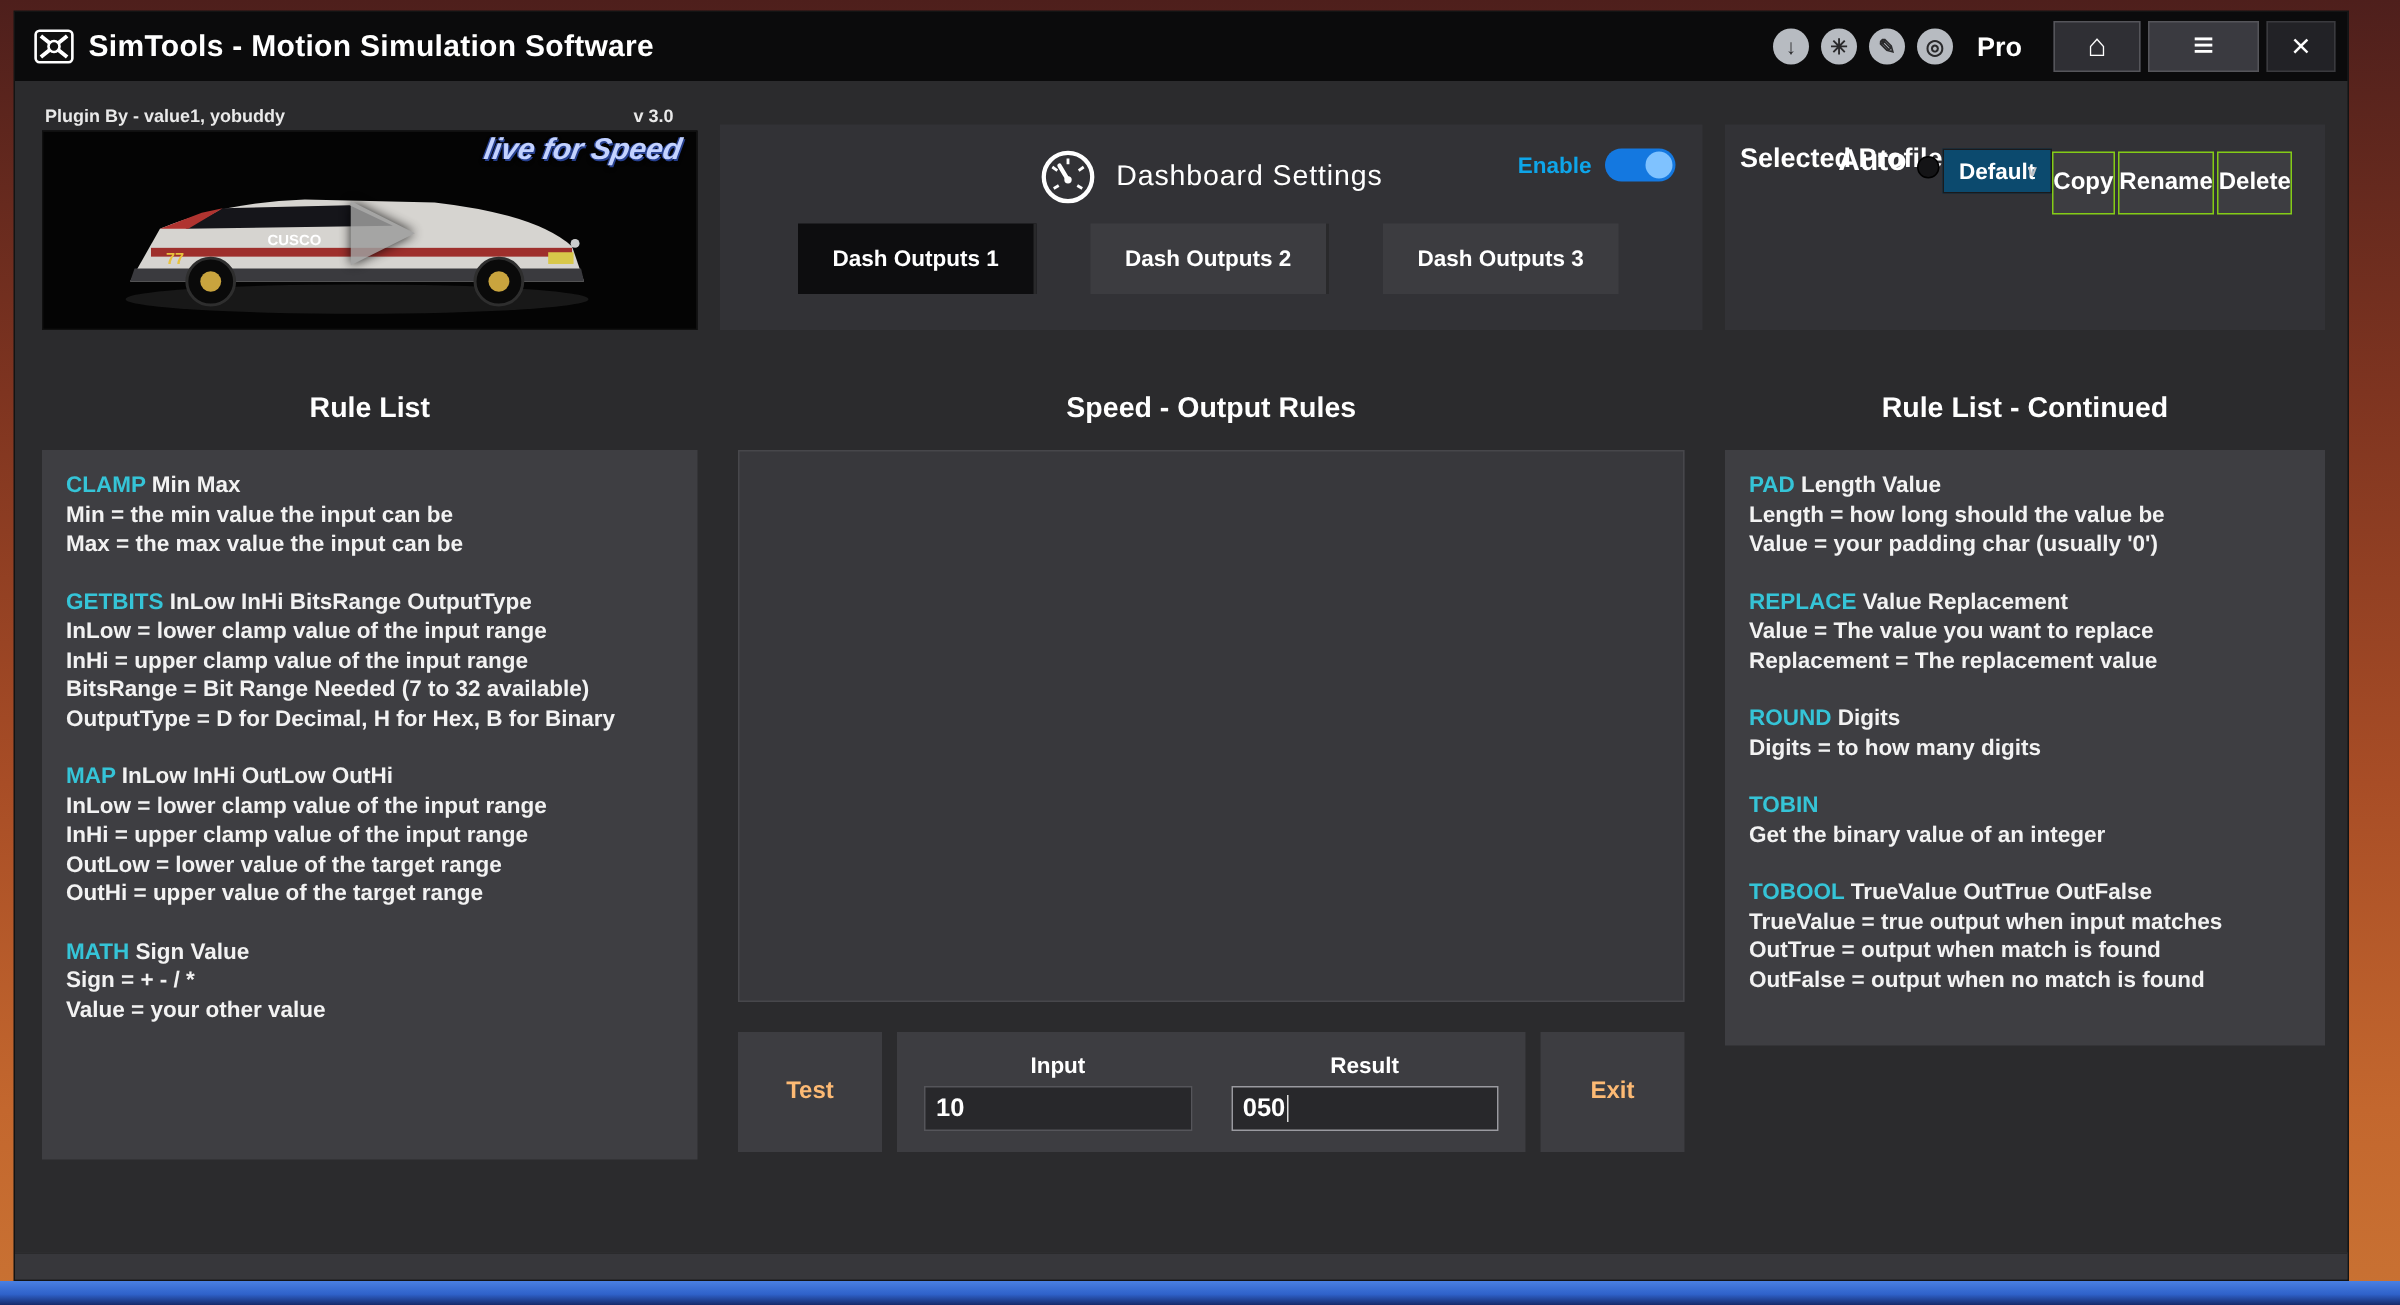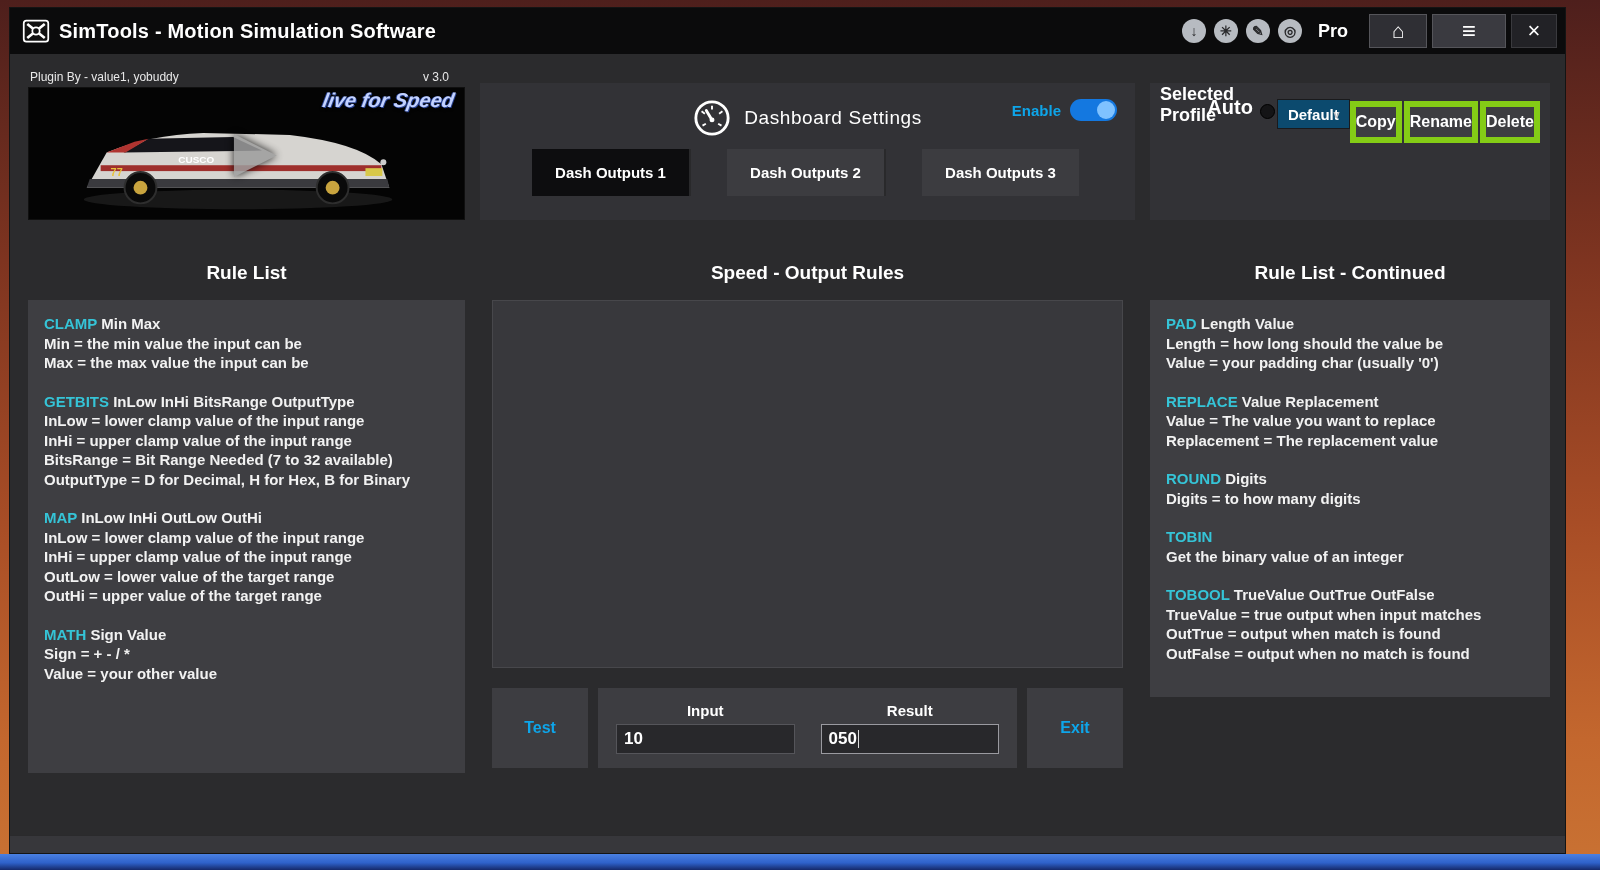--- a/index.html
+++ b/index.html
@@ -29,21 +29,21 @@
   .tb-btn.home{width:58px;background:#2f2f34;font-size:21px;}
   .tb-btn.menu{width:74px;background:#3a3a40;font-size:24px;}
   .tb-btn.close{width:46px;background:#222226;border-color:#3a3a3e;font-size:22px;}
 
   
   .content{flex:1;padding:16px 15px 0 18px;display:flex;flex-direction:column;}
   .top-row{display:flex;gap:15px;height:150px;flex:0 0 auto;}
 
   .plugin-panel{width:437px;display:flex;flex-direction:column;}
   .plugin-header{display:flex;justify-content:space-between;color:#e9e9e9;
-    font-size:12px;font-weight:400;padding:0 16px 3px 2px;}
+    font-size:12px;font-weight:700;padding:0 16px 3px 2px;}
   .game-image{position:relative;flex:1;background:#040404;border:1px solid #101010;overflow:hidden;}
   .game-image svg{position:absolute;left:0;top:0;width:100%;height:100%;}
   .lfs-logo{position:absolute;top:1px;right:10px;font-style:italic;font-weight:700;font-size:20px;
     color:#c3d2ff;text-shadow:1px 1px 0 #27408f,-1px 0 0 #27408f,0 2px 3px #000;transform:skewX(-10deg);}
   .play-icon{position:absolute;left:52%;top:50%;transform:translate(-50%,-55%);
     font-size:56px;color:#9d9d9d;opacity:.85;cursor:pointer;text-shadow:0 0 8px #000;}
 
   .panel{background:#323236;}
   .dash-panel{flex:1;margin-top:13px;padding:8px 14px 0 14px;position:relative;}
   .dash-head{height:54px;display:flex;align-items:center;justify-content:center;gap:13px;position:relative;}
@@ -63,41 +63,41 @@
   .profile-panel{width:400px;margin-top:13px;padding:9px 10px;display:flex;flex-direction:row;}
   .profile-head{position:relative;height:26px;display:flex;align-items:center;justify-content:center;}
   .profile-title{color:#fff;font-size:18px;font-weight:700;}
   .auto-wrap{position:absolute;right:2px;top:4px;display:flex;align-items:flex-end;gap:7px;
     color:#fff;font-weight:700;font-size:20px;}
   .auto-dot{width:15px;height:15px;border-radius:50%;background:#141416;border:1px solid #000;cursor:pointer;}
   .dropdown{margin-top:7px;height:30px;background:#0c4a6e;border:1px solid #1a1a1c;display:flex;
     align-items:center;padding:0 10px;color:#fff;font-weight:700;font-size:15px;position:relative;cursor:pointer;}
   .chev{position:absolute;right:9px;font-size:11px;color:#c2c2c6;font-weight:700;}
   .profile-buttons{display:flex;margin-top:9px;height:42px;gap:2px;}
-  .pbtn{flex:1;background:#3d3d41;border:6px solid #84cc16;color:#fff;font-weight:700;
+  .pbtn{flex:1;background:#3d3d41;border:1px solid #84cc16;color:#fff;font-weight:700;
     font-size:16px;cursor:pointer;font-family:inherit;}
 
   
   .main-row{display:flex;gap:27px;margin-top:42px;flex:0 0 auto;}
   .col-left{width:437px;}
   .col-mid{flex:1;display:flex;flex-direction:column;}
   .col-right{width:400px;}
   .col-heading{color:#fff;font-size:19px;font-weight:700;text-align:center;margin-bottom:16px;}
   .rule-panel{background:#3e3e42;padding:14px 16px;color:#f2f2f2;font-size:15px;
     font-weight:700;line-height:19.5px;overflow:hidden;}
   .rule-panel.left{height:473px;}
   .rule-panel.right{height:397px;}
   .rule-group{margin-bottom:19px;}
   .rule-group:last-child{margin-bottom:0;}
   .kw{color:var(--kw,#35c4d7);}
 
   .rules-box{height:368px;background:#38383c;border:1px solid #47474b;color:#eee;
     font-size:15px;font-weight:700;padding:8px;}
   .test-row{display:flex;gap:10px;margin-top:20px;height:80px;}
-  .big-btn{width:96px;background:#3d3d41;border:none;color:#0ea5e9;font-weight:700;font-size:16px;
+  .big-btn{width:96px;background:#3d3d41;border:none;color:#fdba74;font-weight:700;font-size:16px;
     cursor:pointer;font-family:inherit;}
   .io-panel{flex:1;background:#3d3d41;display:flex;align-items:center;justify-content:space-around;
     padding:8px 18px;gap:26px;}
   .io-group{flex:1;display:flex;flex-direction:column;align-items:center;}
   .io-label{color:#fff;font-weight:700;font-size:15px;margin-bottom:5px;}
   .io-field{width:100%;max-width:192px;height:30px;background:#28282b;border:1px solid #55555a;
     color:#fff;font-weight:700;font-size:17px;display:flex;align-items:center;padding:0 7px;cursor:text;}
   .io-field.focused{border-color:#9a9aa0;}
   .caret{width:1px;height:18px;background:#ddd;margin-left:1px;}
 

